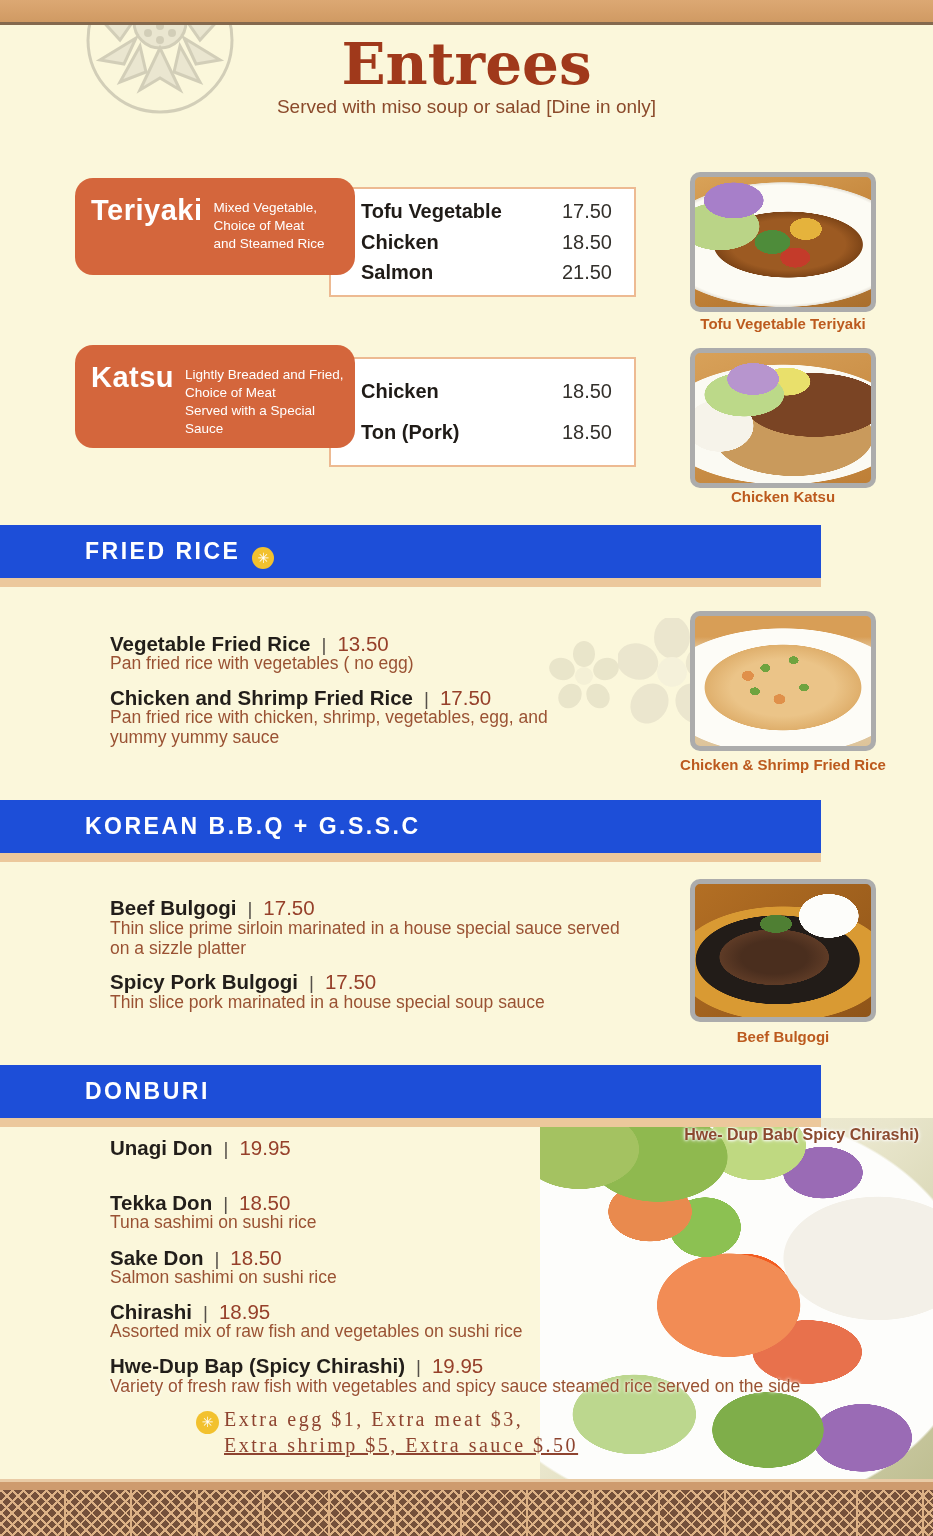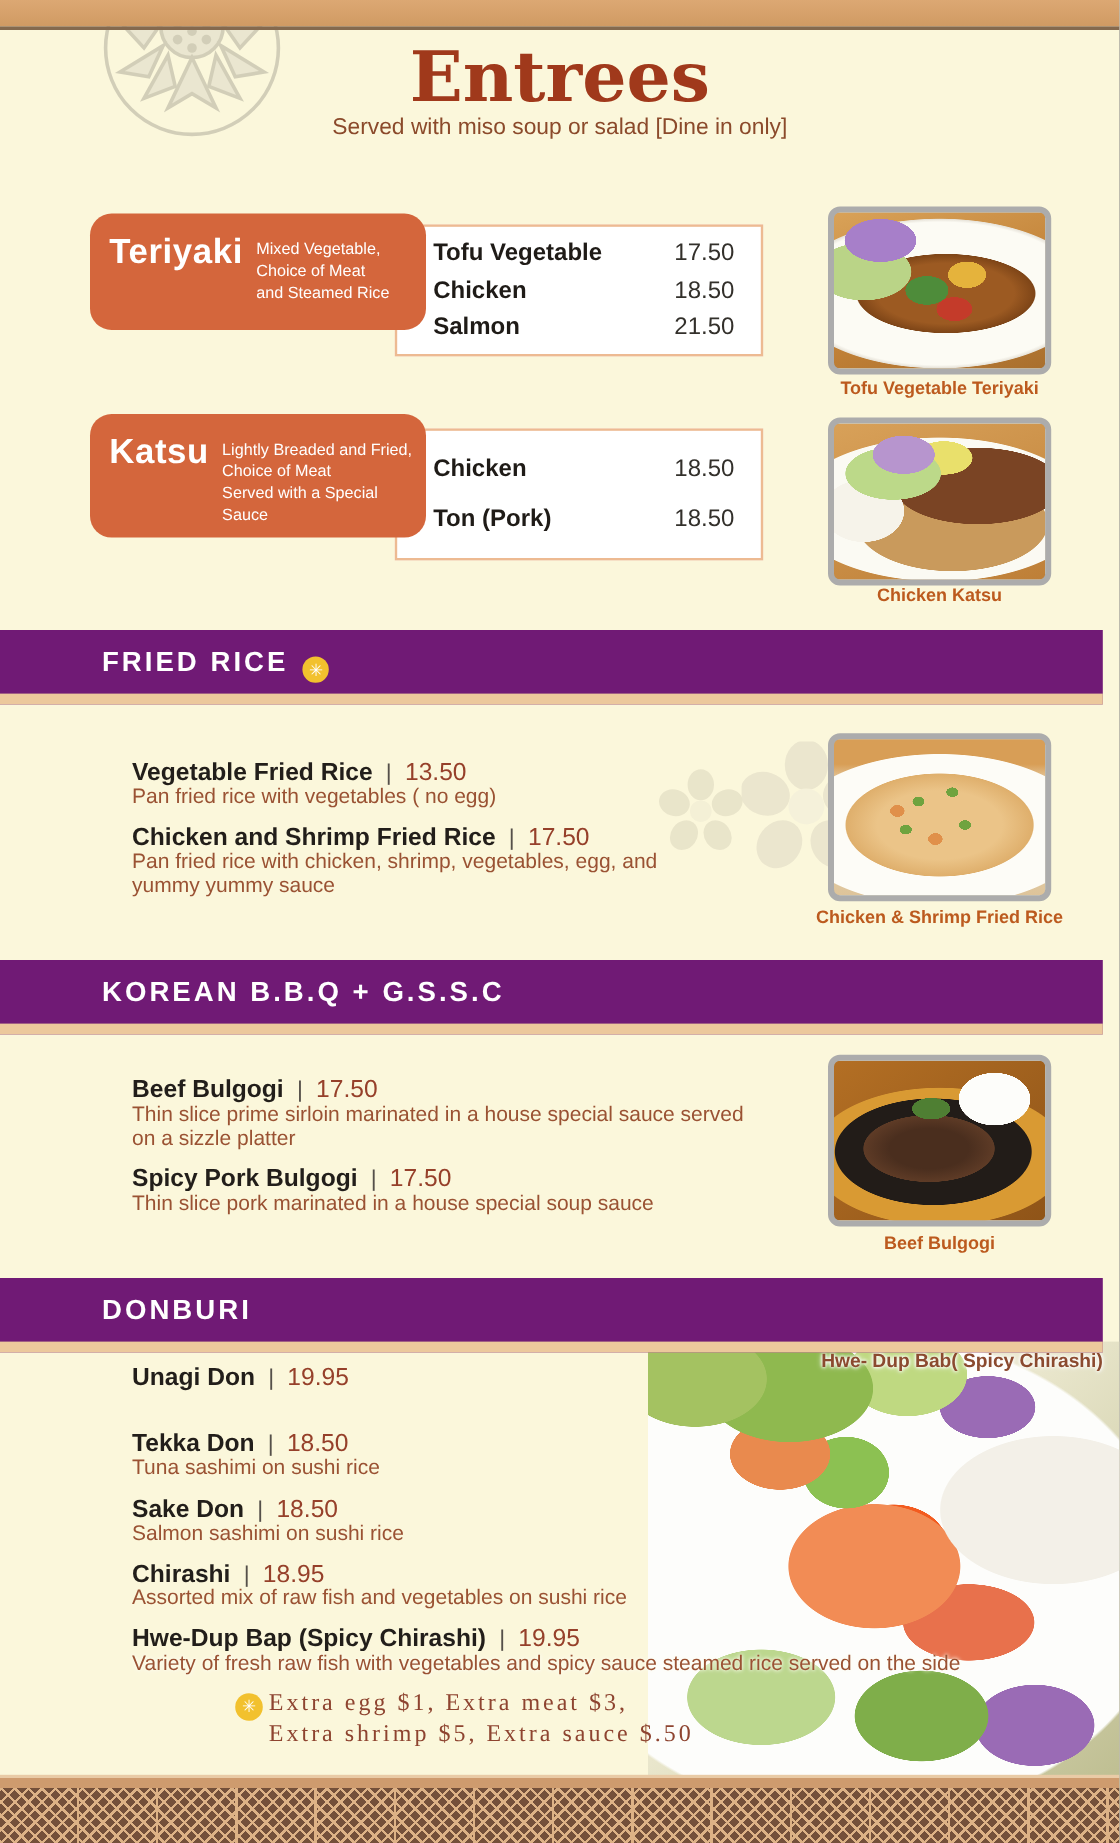--- a/index.html
+++ b/index.html
@@ -30,21 +30,21 @@
     justify-content:space-evenly;padding:4px 22px 4px 30px;z-index:2;}
   .optrow{display:flex;justify-content:space-between;align-items:baseline;}
   .opt-name{font-weight:700;font-size:20px;color:#1F1B17;}
   .opt-price{font-size:20px;color:#33302B;}
   
   .photo{position:absolute;left:690px;width:186px;height:140px;border:5px solid #ACACAC;
     border-radius:10px;box-sizing:border-box;z-index:2;}
   .caption{position:absolute;left:648px;width:270px;text-align:center;
     font-size:15px;font-weight:700;color:#BC5A1E;z-index:3;}
   
-  .banner{position:absolute;left:0;width:919px;height:53px;background:#701a75;
+  .banner{position:absolute;left:0;width:821px;height:53px;background:#1d4ed8;
     border-bottom:9px solid #ECC89C;z-index:4;}
   .banner-text{position:absolute;left:85px;top:0;line-height:53px;color:#FFFFFF;
     font-weight:700;font-size:23px;letter-spacing:2.5px;}
   .ast{display:inline-block;width:22px;height:22px;border-radius:50%;background:#F2C12E;
     color:#FFFFFF;font-size:14px;line-height:22px;text-align:center;letter-spacing:0;
     vertical-align:-4px;margin-left:12px;font-weight:400;}
   
   .item{position:absolute;left:110px;white-space:nowrap;z-index:5;}
   .mi-name{font-weight:700;font-size:20.5px;color:#221E1A;}
   .mi-sep{color:#55504A;font-size:19px;margin:0 11px;}
@@ -281,18 +281,18 @@
   </div>
   <div class="idesc nowrap" style="top:1321px;">Assorted mix of raw fish and vegetables on sushi rice</div>
 
   <div class="item" style="top:1354px;">
     <span class="mi-name">Hwe-Dup Bap (Spicy Chirashi)</span><span class="mi-sep">|</span><span class="mi-price">19.95</span>
   </div>
   <div class="idesc nowrap" style="top:1376px;text-shadow:0 0 3px #FFFDF2,0 0 4px #FFFDF2;">Variety of fresh raw fish with vegetables and spicy sauce steamed rice served on the side</div>
 
   <div class="extra-icon">✳</div>
   <div class="extra" style="left:224px;top:1408px;">Extra egg $1, Extra meat $3,</div>
-  <div class="extra" style="left:224px;top:1434px;">Extra shrimp $5, Extra sauce $.50</div>
+  <div class="extra" style="left:224px;top:1434px;text-decoration:underline;">Extra shrimp $5, Extra sauce $.50</div>
 
   <div class="bstrip"></div>
   <div class="pattern"></div>
 
 </div>
 
 </body></html>

